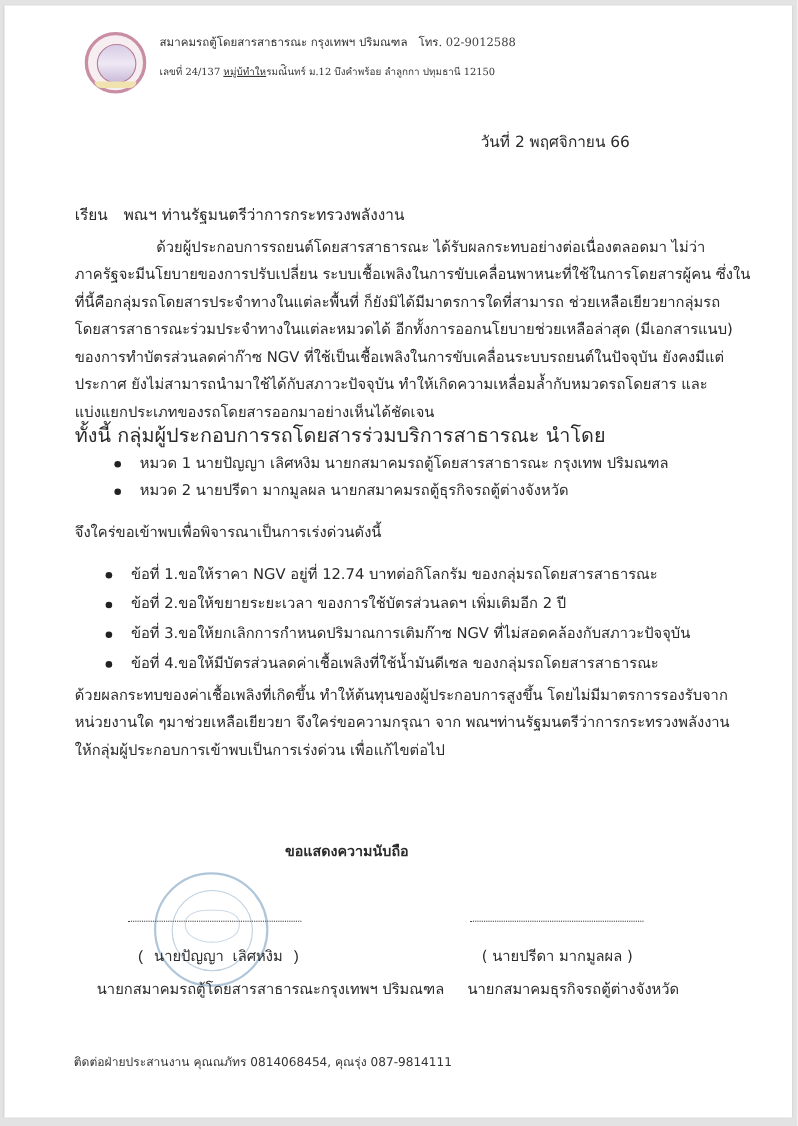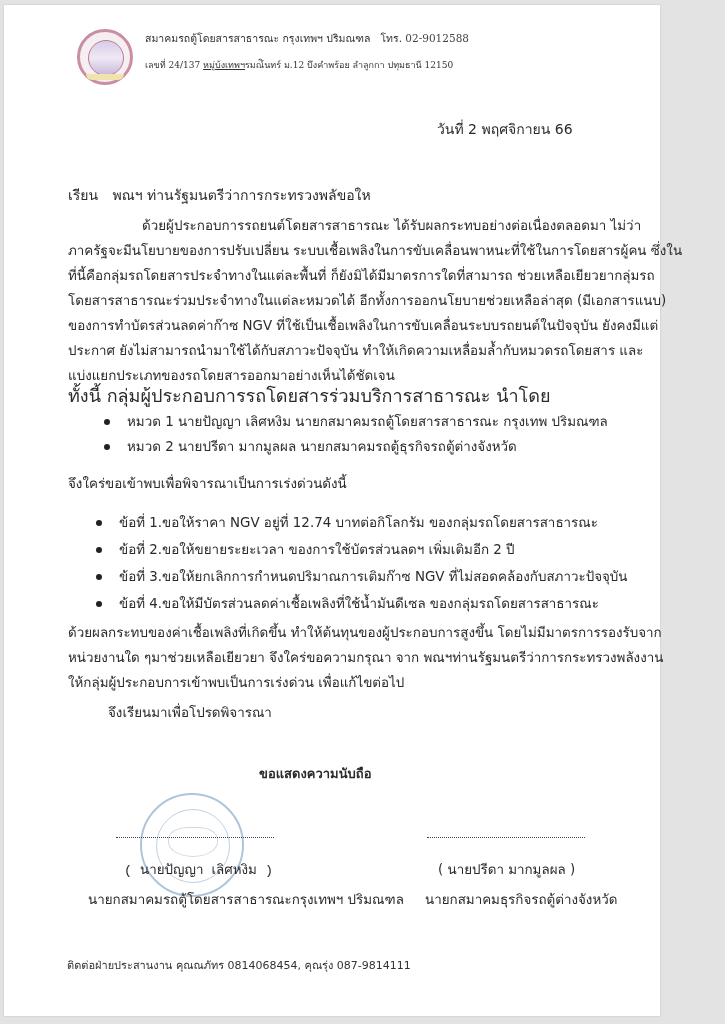--- a/index.html
+++ b/index.html
@@ -7,21 +7,21 @@
     width: 725px; height: 1024px;
     background: #e3e3e3;
     position: relative;
     overflow: hidden;
     font-family: "DejaVu Sans", sans-serif;
     color: #2a2a2a;
   }
   .page {
     position: absolute;
     left: 4px; top: 5px;
-    width: 656px; height: 1011px;
+    width: 716px; height: 1011px;
     background: #ffffff;
     box-shadow: 0 0 2px rgba(0,0,0,0.15);
   }
   .abs { position: absolute; white-space: nowrap; }
   .logo {
     position: absolute; left: 73px; top: 24px;
     width: 56px; height: 56px; border-radius: 50%;
     border: 3px solid #c98ea4;
     box-sizing: border-box;
     background: radial-gradient(circle at 50% 50%, #f4e8ef 0 45%, #f7eef2 46% 100%);
@@ -82,28 +82,28 @@
   <div class="logo">
     <div class="inner"></div>
     <div class="ribbon"></div>
   </div>
   <div class="abs hdr1" style="left:141px; top:25px;">
     <span>สมาคมรถตู้โดยสารสาธารณะ กรุงเทพฯ ปริมณฑล</span>
     &nbsp;&nbsp;<span>โทร.</span>
     <span class="tel">02-9012588</span>
   </div>
   <div class="abs hdr2" style="left:141px; top:53px;">
-    <span>เลขที่ 24/137 </span><u>หมู่บ้งเทพฯ</u><span>รมณ์ินทร์ ม.12  บึงคำพร้อย ลำลูกกา ปทุมธานี 12150</span>
+    <span>เลขที่ 24/137 </span><u>หมู่บ้ทำให</u><span>รมณ์ินทร์ ม.12  บึงคำพร้อย ลำลูกกา ปทุมธานี 12150</span>
   </div>
 
   <div class="abs date" style="left:433px; top:113px;">วันที่  2 พฤศจิกายน 66</div>
 
   <div class="abs to" style="left:64px; top:179px;">
     <span class="k">เรียน</span>
-    <span>พณฯ ท่านรัฐมนตรีว่าการกระทรวงพลัขอให</span>
+    <span>พณฯ ท่านรัฐมนตรีว่าการกระทรวงพลังงาน</span>
   </div>
 
   <div class="para" style="top:208px; left:64px;">
     <span class="line indent">ด้วยผู้ประกอบการรถยนต์โดยสารสาธารณะ ได้รับผลกระทบอย่างต่อเนื่องตลอดมา ไม่ว่า</span>
     <span class="line">ภาครัฐจะมีนโยบายของการปรับเปลี่ยน ระบบเชื้อเพลิงในการขับเคลื่อนพาหนะที่ใช้ในการโดยสารผู้คน ซึ่งใน</span>
     <span class="line">ที่นี้คือกลุ่มรถโดยสารประจำทางในแต่ละพื้นที่ ก็ยังมิได้มีมาตรการใดที่สามารถ ช่วยเหลือเยียวยากลุ่มรถ</span>
     <span class="line">โดยสารสาธารณะร่วมประจำทางในแต่ละหมวดได้ อีกทั้งการออกนโยบายช่วยเหลือล่าสุด (มีเอกสารแนบ)</span>
     <span class="line">ของการทำบัตรส่วนลดค่าก๊าซ NGV ที่ใช้เป็นเชื้อเพลิงในการขับเคลื่อนระบบรถยนต์ในปัจจุบัน ยังคงมีแต่</span>
     <span class="line">ประกาศ ยังไม่สามารถนำมาใช้ได้กับสภาวะปัจจุบัน ทำให้เกิดความเหลื่อมล้ำกับหมวดรถโดยสาร และ</span>
     <span class="line">แบ่งแยกประเภทของรถโดยสารออกมาอย่างเห็นได้ชัดเจน</span>
@@ -139,21 +139,20 @@
       <span class="dot"></span>
       <span class="txt">ข้อที่ 4.ขอให้มีบัตรส่วนลดค่าเชื้อเพลิงที่ใช้น้ำมันดีเซล ของกลุ่มรถโดยสารสาธารณะ</span>
     </div>
   </div>
 
   <div class="para" style="top:615px; left:64px;">
     <span class="line">ด้วยผลกระทบของค่าเชื้อเพลิงที่เกิดขึ้น ทำให้ต้นทุนของผู้ประกอบการสูงขึ้น โดยไม่มีมาตรการรองรับจาก</span>
     <span class="line">หน่วยงานใด ๆมาช่วยเหลือเยียวยา จึงใคร่ขอความกรุณา จาก พณฯท่านรัฐมนตรีว่าการกระทรวงพลังงาน</span>
     <span class="line">ให้กลุ่มผู้ประกอบการเข้าพบเป็นการเร่งด่วน เพื่อแก้ไขต่อไป</span>
   </div>
-  <div class="abs lbl" style="left:104px; top:697px; font-size:13.4px;">จึงเรียนมาเพื่อโปรดพิจารณา</div>
 
   <div class="abs closing" style="left:255px; top:758px;">ขอแสดงความนับถือ</div>
 
   <div class="seal" style="left:136px; top:788px;">
     <div class="ring2"></div>
     <div class="core"></div>
   </div>
 
   <div class="sigline" style="left:112px; width:158px; top:832px;"></div>
   <div class="sigline" style="left:423px; width:158px; top:832px;"></div>

